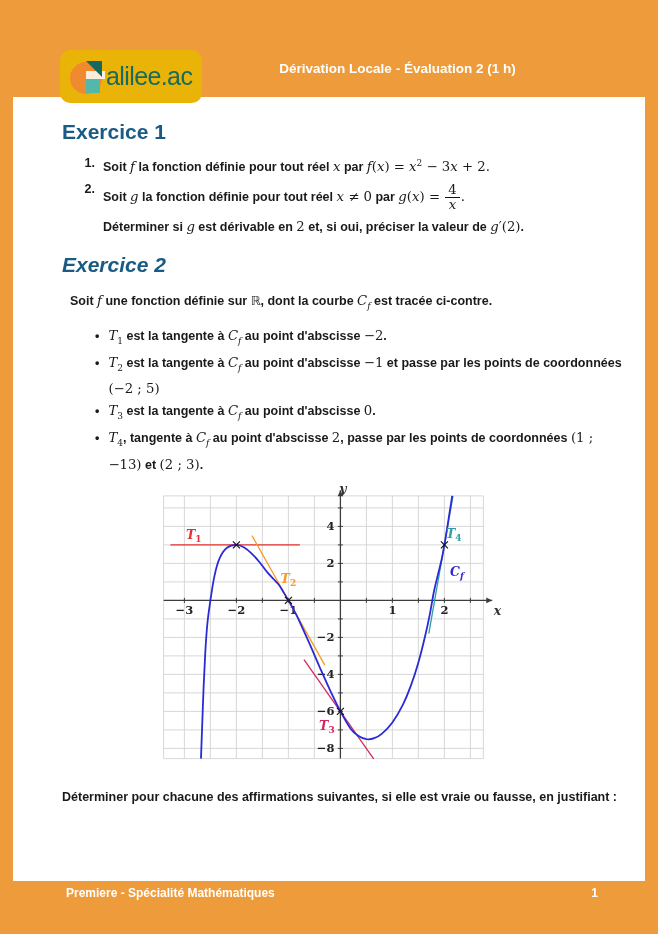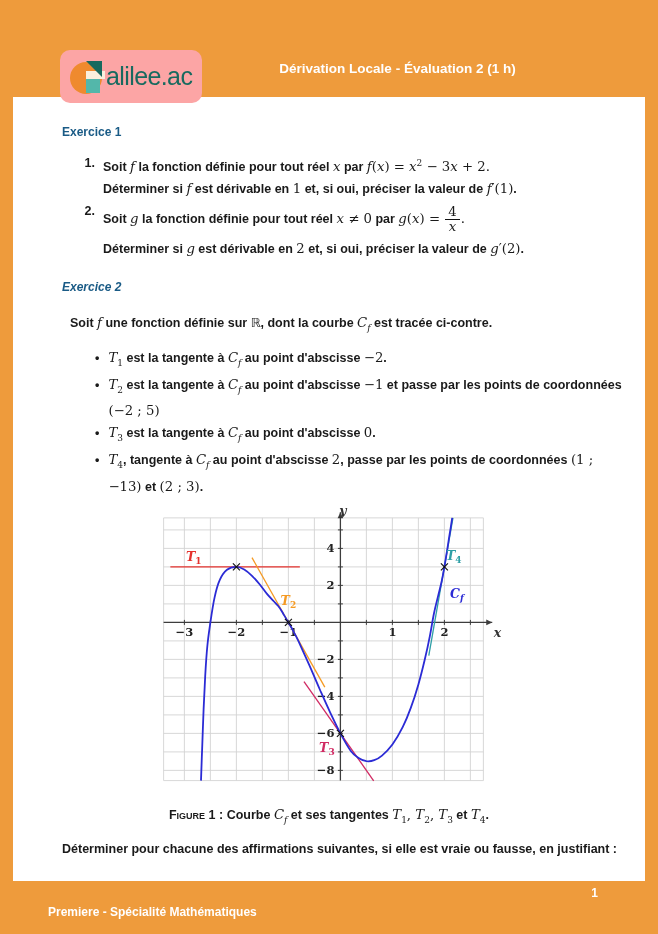--- a/index.html
+++ b/index.html
@@ -2,30 +2,30 @@
 <html><head>
 <meta charset="utf-8">
 <style>
   html,body{margin:0;padding:0;background:#ffffff;}
   .page{position:relative;width:658px;height:934px;background:#ffffff;overflow:hidden;
         font-family:"Liberation Sans",sans-serif;color:#1a1a1a;}
   .frame{position:absolute;inset:0;border:13px solid #EE9B3C;pointer-events:none;z-index:5;}
 
   
   .band{position:absolute;top:0;left:0;right:0;height:97px;background:#EE9B3C;z-index:1;}
-  .logo{position:absolute;left:60px;top:50px;width:142px;height:53px;background:#fca5a5;
+  .logo{position:absolute;left:60px;top:50px;width:142px;height:53px;background:#eab308;
         border-radius:10px;display:flex;align-items:center;padding:0 9px;box-sizing:border-box;z-index:2;}
   .logo-text{color:#186A5F;font-size:25px;letter-spacing:-0.6px;margin-left:1px;}
   .header-title{position:absolute;left:162px;right:25px;top:61px;text-align:center;
         color:#ffffff;font-weight:bold;font-size:13.5px;z-index:2;}
 
   
   .content{position:absolute;top:97px;left:13px;right:13px;bottom:53px;box-sizing:border-box;
         padding:26px 23px 0 49px;font-size:12.5px;font-weight:600;line-height:22px;overflow:hidden;}
-  h2.ex{color:#1A5B86;font-size:12px;margin:0;line-height:18px;}
+  h2.ex{color:#1A5B86;font-size:21px;margin:0;line-height:18px;}
   h2.ex2m{margin-top:18px;font-style:italic;}
   .intro{margin:16px 0 0 8px;}
 
   
   .mr{font-family:"DejaVu Serif",serif;font-weight:400;font-size:1.06em;}
   .mr i{font-style:italic;}
   .bb{font-family:"DejaVu Sans",sans-serif;font-weight:400;}
   sup{font-size:0.68em;}
   sub{font-size:0.68em;}
   .frac{display:inline-block;vertical-align:middle;text-align:center;line-height:1.1;margin:0 1px;}
@@ -44,21 +44,21 @@
   
   .figwrap{margin:6px 0 0 86px;}
   figure{margin:0;}
   figcaption{text-align:center;margin:4px 0 0 -26px;font-size:12.5px;}
   .figl{font-variant:small-caps;font-weight:bold;}
   .affi{margin:8px 0 0 0;}
 
   
   .footer{position:absolute;left:0;right:0;bottom:0;height:53px;background:#EE9B3C;z-index:6;
         color:#ffffff;font-weight:bold;font-size:12px;}
-  .footer .course{position:absolute;left:48px;top:5px;margin-top:19px;}
+  .footer .course{position:absolute;left:66px;top:5px;}
   .footer .pageno{position:absolute;right:60px;top:5px;}
 
   svg text{font-family:"DejaVu Serif",serif;}
 </style>
 </head>
 <body>
 
 <div class="page">
 
   <header class="band">
@@ -76,21 +76,20 @@
 
   <main class="content">
 
     <h2 class="ex">Exercice 1</h2>
 
     <ol class="nlist">
       <li>
         <span class="num">1.</span>
         <div class="li-body">
           <div>Soit <span class="mr"><i>f</i></span> la fonction définie pour tout réel <span class="mr"><i>x</i></span> par <span class="mr"><i>f</i>(<i>x</i>) = <i>x</i><sup>2</sup> − 3<i>x</i> + 2.</span></div>
-          <div>Déterminer si <span class="mr"><i>f</i></span> est dérivable en <span class="mr">1</span> et, si oui, préciser la valeur de <span class="mr"><i>f</i>′(1)</span>.</div>
         </div>
       </li>
       <li>
         <span class="num">2.</span>
         <div class="li-body">
           <div class="tall">Soit <span class="mr"><i>g</i></span> la fonction définie pour tout réel <span class="mr"><i>x</i> ≠ 0</span> par <span class="mr"><i>g</i>(<i>x</i>) = <span class="frac"><span class="fn">4</span><span class="fd"><i>x</i></span></span>.</span></div>
           <div>Déterminer si <span class="mr"><i>g</i></span> est dérivable en <span class="mr">2</span> et, si oui, préciser la valeur de <span class="mr"><i>g</i>′(2)</span>.</div>
         </div>
       </li>
     </ol>
@@ -211,21 +210,20 @@
             <line x1="292.90000000000003" y1="66.4" x2="299.90000000000003" y2="59.400000000000006" stroke="#111111" stroke-width="1.2"></line>
             <text x="45.76000000000002" y="56.72500000000001" fill="#e5322e" font-size="12.5" text-anchor="middle" font-style="italic">T<tspan dy="3" font-size="9" font-style="normal">1</tspan></text>
             <text x="140.4" y="101.125" fill="#f59a23" font-size="12.5" text-anchor="middle" font-style="italic">T<tspan dy="3" font-size="9" font-style="normal">2</tspan></text>
             <text x="178.88000000000002" y="248.2" fill="#d12a63" font-size="12.5" text-anchor="middle" font-style="italic">T<tspan dy="3" font-size="9" font-style="normal">3</tspan></text>
             <text x="305.76000000000005" y="55.800000000000004" fill="#2e9fa6" font-size="12.5" text-anchor="middle" font-style="italic">T<tspan dy="3" font-size="9" font-style="normal">4</tspan></text>
             <text x="308.88" y="93.72500000000001" fill="#2b2bd5" font-size="12.5" text-anchor="middle" font-style="italic">C<tspan dy="3" font-size="9" font-style="italic">f</tspan></text>
             <text x="349.44000000000005" y="132.57500000000002" fill="#333333" font-size="12.5" text-anchor="middle" font-style="italic">x</text>
             <text x="195" y="11.030000000000015" fill="#333333" font-size="12.5" text-anchor="middle" font-style="italic">y</text>
           </svg>
       </div>
-      <figcaption><span class="figl">Figure 1 :</span> Courbe <span class="mr"><i>C</i><sub><i>f</i></sub></span> et ses tangentes <span class="mr"><i>T</i><sub>1</sub>, <i>T</i><sub>2</sub>, <i>T</i><sub>3</sub></span> et <span class="mr"><i>T</i><sub>4</sub></span>.</figcaption>
     </figure>
 
     <p class="affi">Déterminer pour chacune des affirmations suivantes, si elle est vraie ou fausse, en justifiant :</p>
 
   </main>
 
   <footer class="footer">
     <span class="course">Premiere - Spécialité Mathématiques</span>
     <span class="pageno">1</span>
   </footer>

